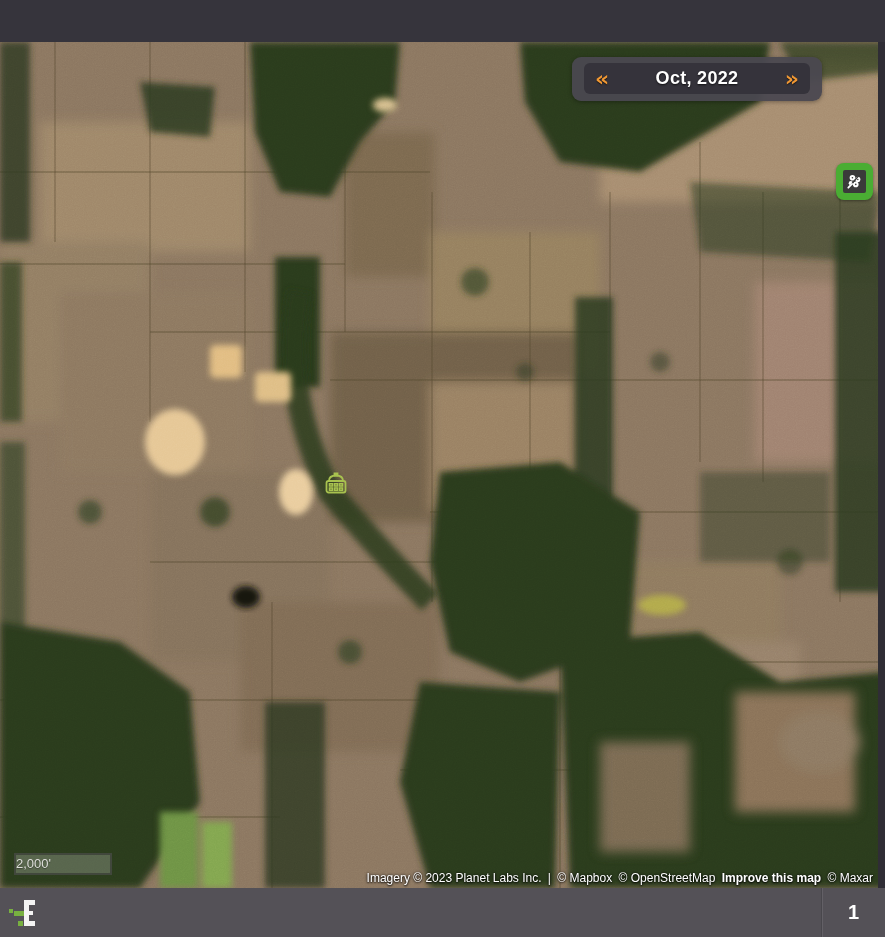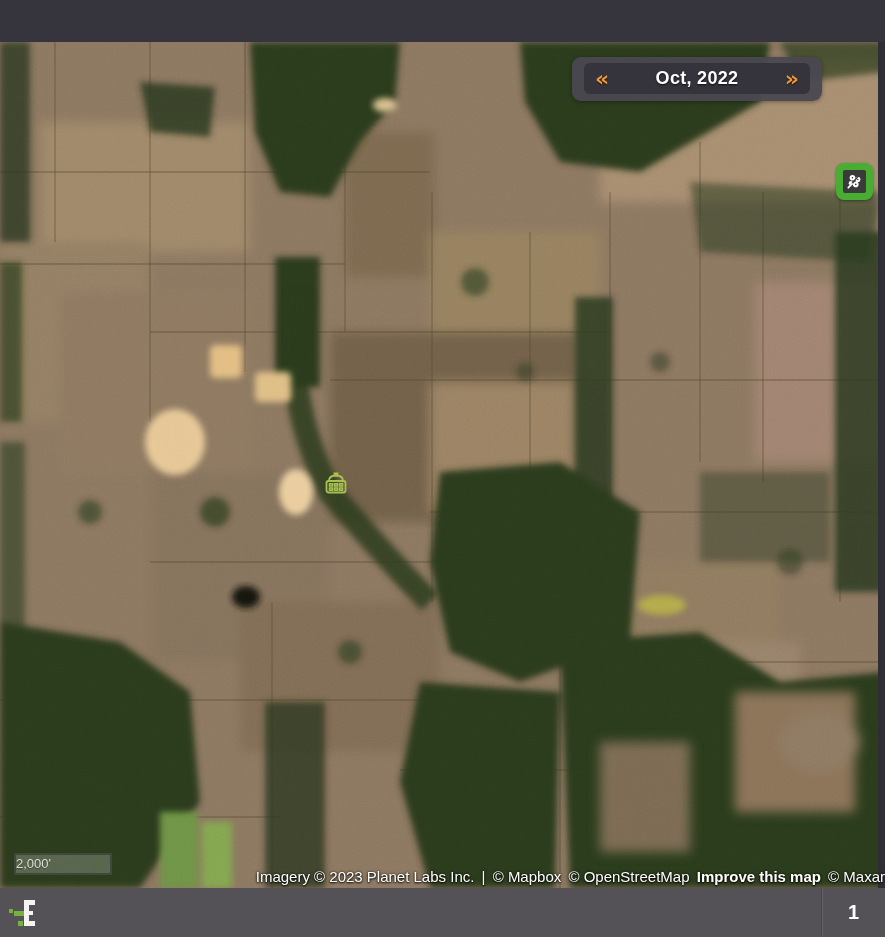--- a/index.html
+++ b/index.html
@@ -33,21 +33,21 @@
   
   .farm-marker{position:absolute;left:322px;top:428px;width:28px;height:26px;z-index:3;cursor:pointer;}
 
   
   .scale-bar{position:absolute;left:14px;top:811px;width:94px;height:18px;z-index:4;
     background:rgba(255,255,255,.22);border:2px solid rgba(45,45,45,.55);
     color:#dededa;font-size:13px;line-height:18px;
     text-shadow:0 1px 1px rgba(0,0,0,.35);}
 
   
-  .attribution{position:absolute;right:0;bottom:3px;z-index:6;font-size:15px;color:#ffffff;white-space:nowrap;
+  .attribution{position:absolute;right:12px;bottom:3px;z-index:6;font-size:12px;color:#ffffff;white-space:nowrap;
     text-shadow:0 0 3px rgba(0,0,0,.9),0 1px 2px rgba(0,0,0,.9);}
   .attribution span{margin-left:3px;}
   .attr-link{text-decoration:none;cursor:pointer;}
   .attr-improve{font-weight:bold;}
 
   
   .footer{position:absolute;left:0;bottom:0;width:885px;height:49px;background:#545157;z-index:7;}
   .footer-logo{position:absolute;left:9px;top:10px;width:30px;height:30px;cursor:pointer;}
   .footer-logo div{position:absolute;}
   .lg-w{background:#f4f4f4;}

